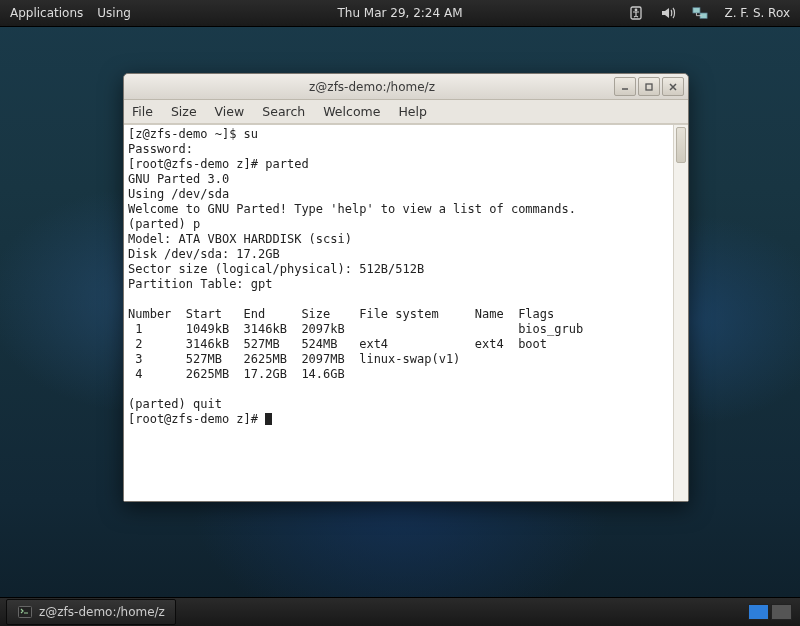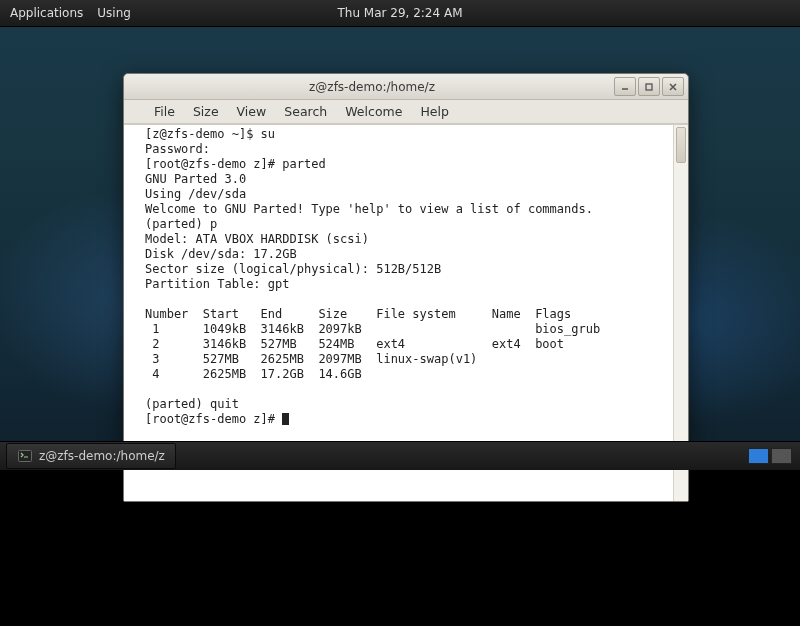--- a/index.html
+++ b/index.html
@@ -7,21 +7,21 @@
     padding: 0;
     width: 800px;
     height: 626px;
     overflow: hidden;
     font-family: "DejaVu Sans", Cantarell, sans-serif;
     background: #000;
   }
   .desktop {
     position: relative;
     width: 800px;
-    height: 470px;
+    height: 626px;
     background:
       radial-gradient(ellipse 220px 160px at 140px 300px, rgba(40,80,120,0.6), transparent 70%),
       radial-gradient(ellipse 200px 150px at 690px 320px, rgba(30,70,110,0.7), transparent 70%),
       radial-gradient(ellipse 300px 200px at 400px 500px, rgba(20,50,90,0.8), transparent 70%),
       linear-gradient(180deg, #1a3a4a 0%, #183542 30%, #152f3c 55%, #122836 80%, #0e1f2a 100%);
   }
 
   
   .topbar {
     position: absolute;
@@ -100,37 +100,37 @@
     border:1px solid #a7a298;
     border-radius:2px;
     display:flex; align-items:center; justify-content:center;
     font-size:10px; color:#555;
   }
   .menubar {
     height:23px;
     display:flex;
     align-items:center;
     gap:2px;
-    padding:0 22px;
+    padding:0 0;
     font-size:12.5px;
     color:#333;
     background:#e9e6e0;
     border-bottom:1px solid #cfcabf;
   }
   .menubar span { padding:2px 8px; cursor:pointer; }
 
   .term-wrap {
     flex:1;
     display:flex;
     background:#fff;
     border-top:1px solid #d0ccc2;
   }
   .term {
     flex:1;
-    padding:2px 21px;
+    padding:2px 4px;
     font-family:"DejaVu Sans Mono","Liberation Mono",monospace;
     font-size:12px;
     line-height:15px;
     color:#222;
     white-space:pre;
     overflow:hidden;
   }
   .scrollbar {
     width:14px;
     background:#f3f1ec;
@@ -151,20 +151,43 @@
 <body>
 
 <div class="desktop">
 
   <div class="topbar">
     <div class="left">
       <span class="topbar-item">Applications</span>
       <span class="topbar-item">Using</span>
     </div>
     <div class="center topbar-item">Thu Mar 29, 2:24 AM</div>
+    <div class="right">
+      <span class="tray-icon">
+        <svg width="14" height="14" viewBox="0 0 14 14">
+            <rect x="2" y="1" width="10" height="12" rx="1.5" fill="none" stroke="#ccc" stroke-width="1.3"></rect>
+            <circle cx="7" cy="4" r="1.4" fill="#ccc"></circle>
+            <path d="M4 6h6M7 6v4M5 11l2-1 2 1" stroke="#ccc" stroke-width="1.2" fill="none"></path>
+          </svg>
+      </span>
+      <span class="tray-icon">
+        <svg width="15" height="14" viewBox="0 0 15 14">
+            <path d="M1 5h3l4-3v10l-4-3H1z" fill="#ccc"></path>
+            <path d="M10 4c1 1 1 5 0 6M12 2c2 2 2 8 0 10" stroke="#ccc" stroke-width="1.2" fill="none"></path>
+          </svg>
+      </span>
+      <span class="tray-icon">
+        <svg width="18" height="14" viewBox="0 0 18 14">
+            <rect x="1" y="1" width="8" height="6" fill="#9cc" stroke="#578" stroke-width="0.8"></rect>
+            <rect x="9" y="7" width="8" height="6" fill="#9cc" stroke="#578" stroke-width="0.8"></rect>
+            <path d="M5 7v3h6" stroke="#ccc" stroke-width="1" fill="none"></path>
+          </svg>
+      </span>
+      <span class="topbar-item">Z. F. S. Rox</span>
+    </div>
   </div>
 
   <div class="window">
     <div class="titlebar">
       <span style="width:6px"></span>
       <span class="title">z@zfs-demo:/home/z</span>
       <div class="win-controls">
         <div class="win-btn">
             <svg width="10" height="10">
               <line x1="2" y1="7" x2="8" y2="7" stroke="#555" stroke-width="1.5"></line>

